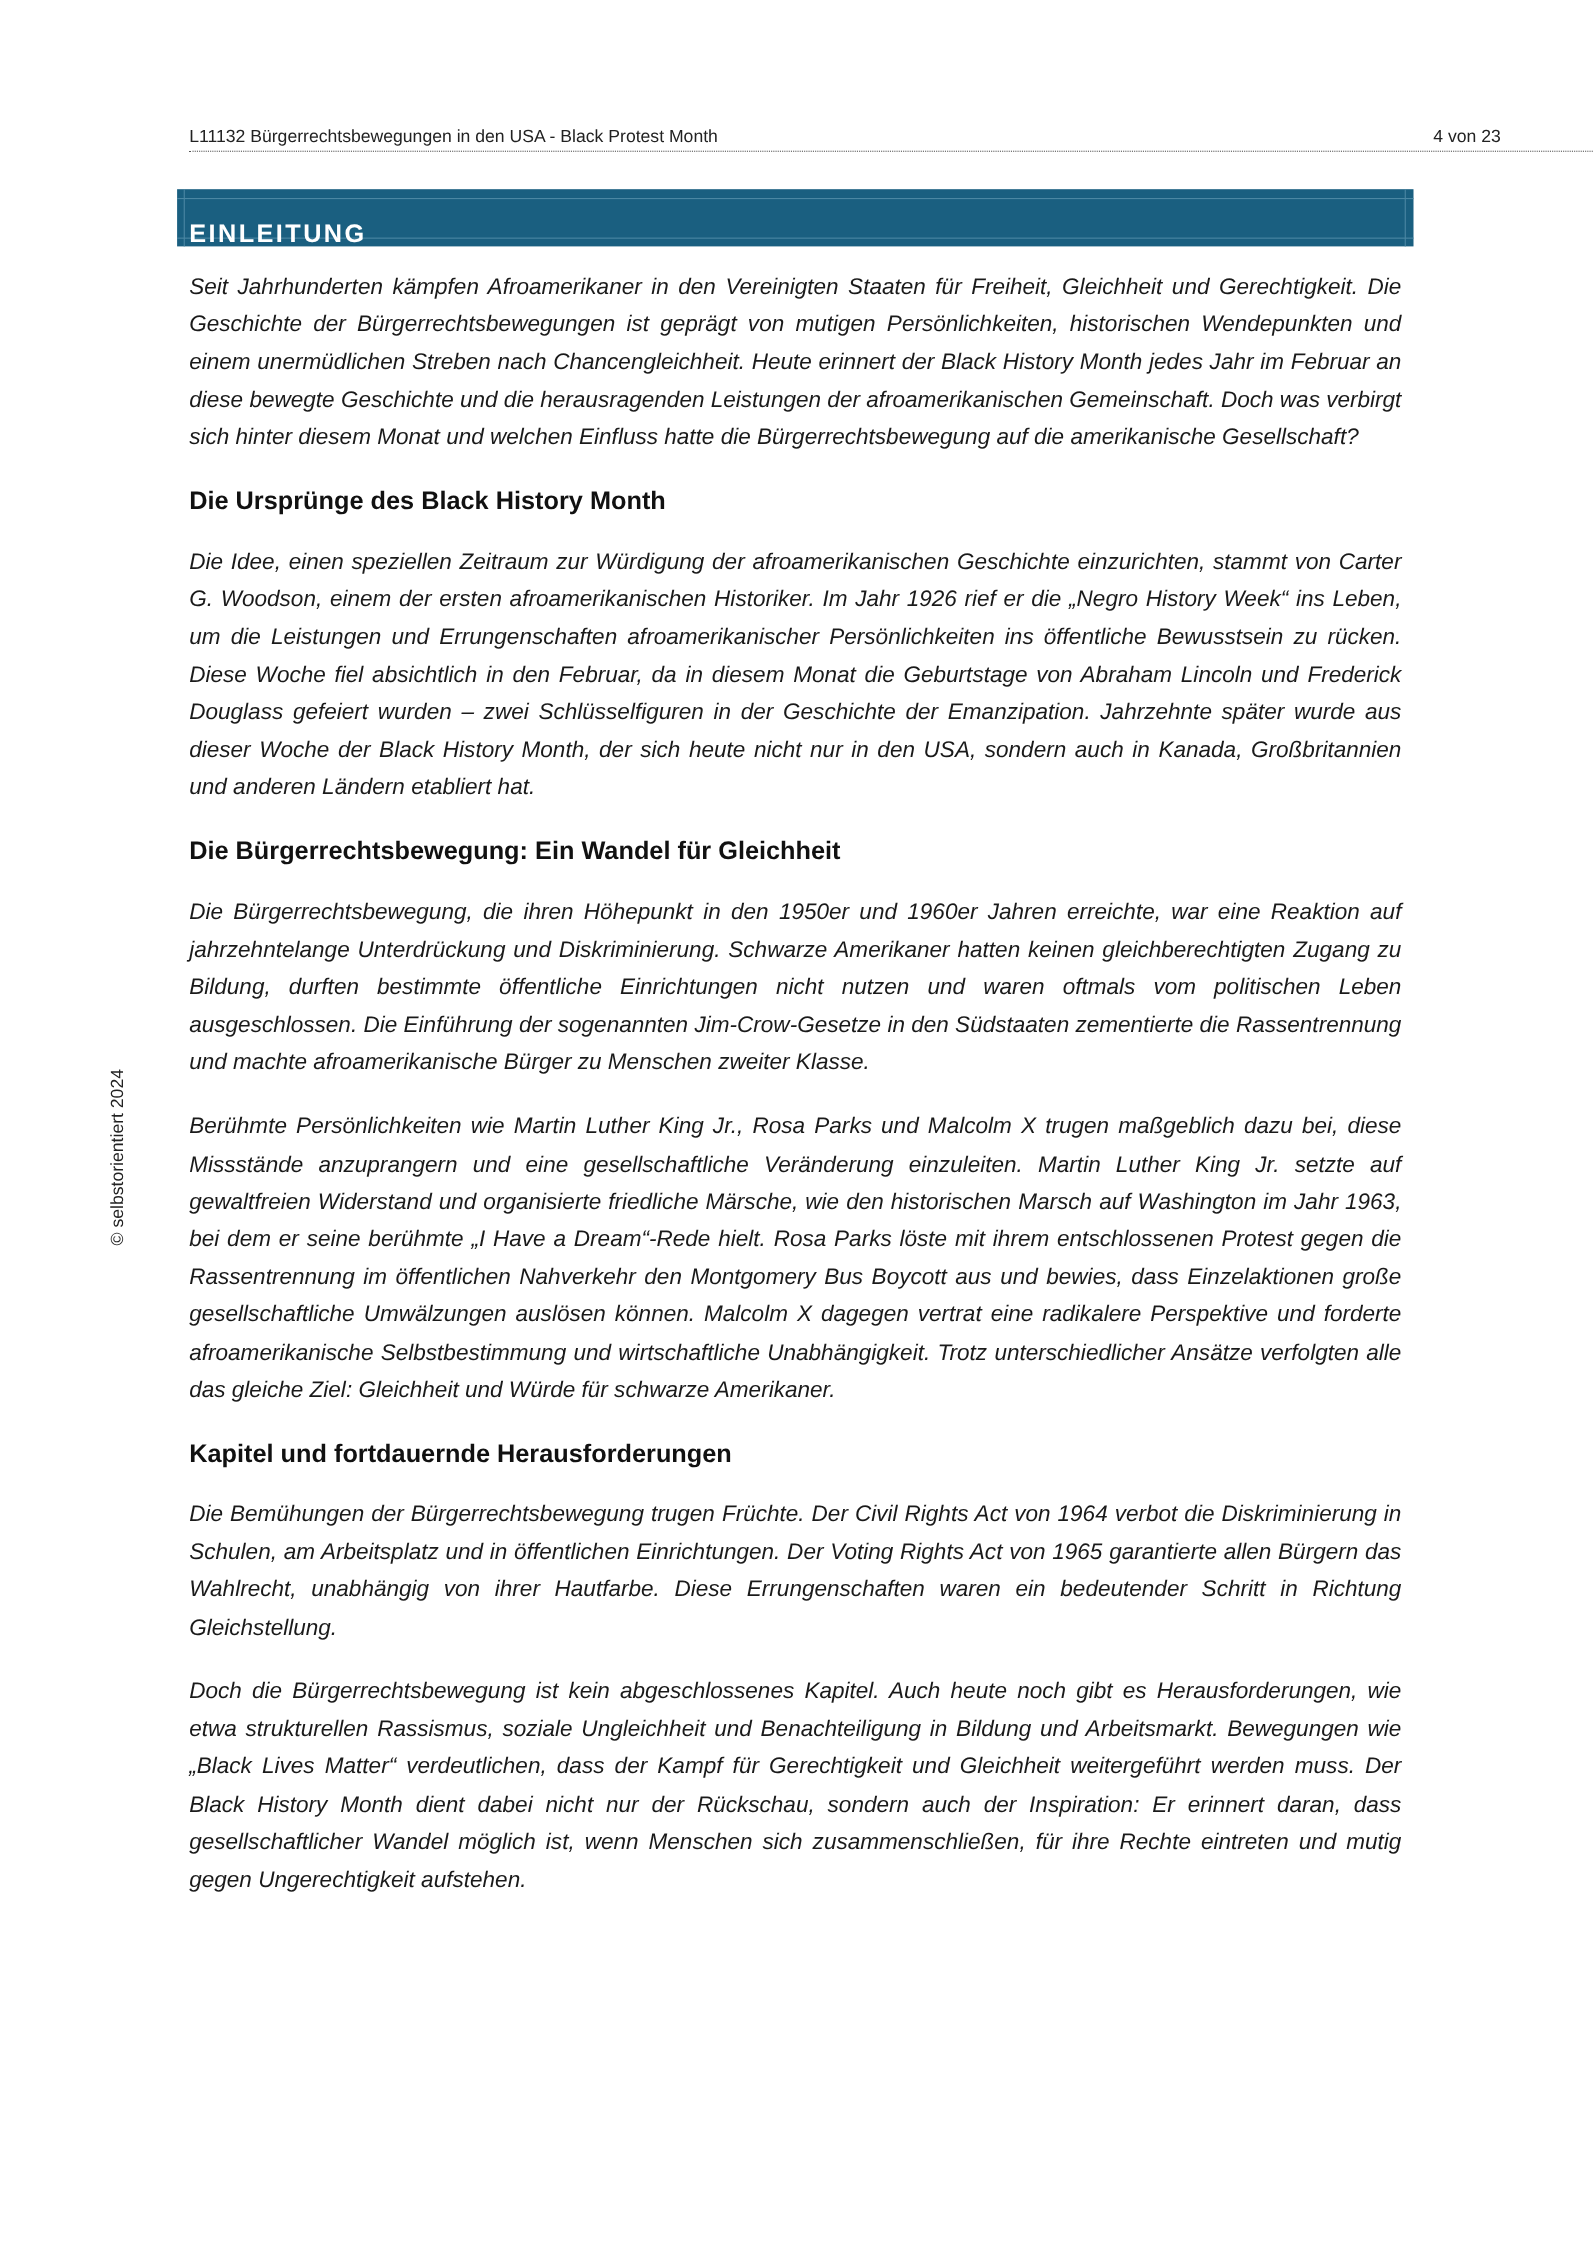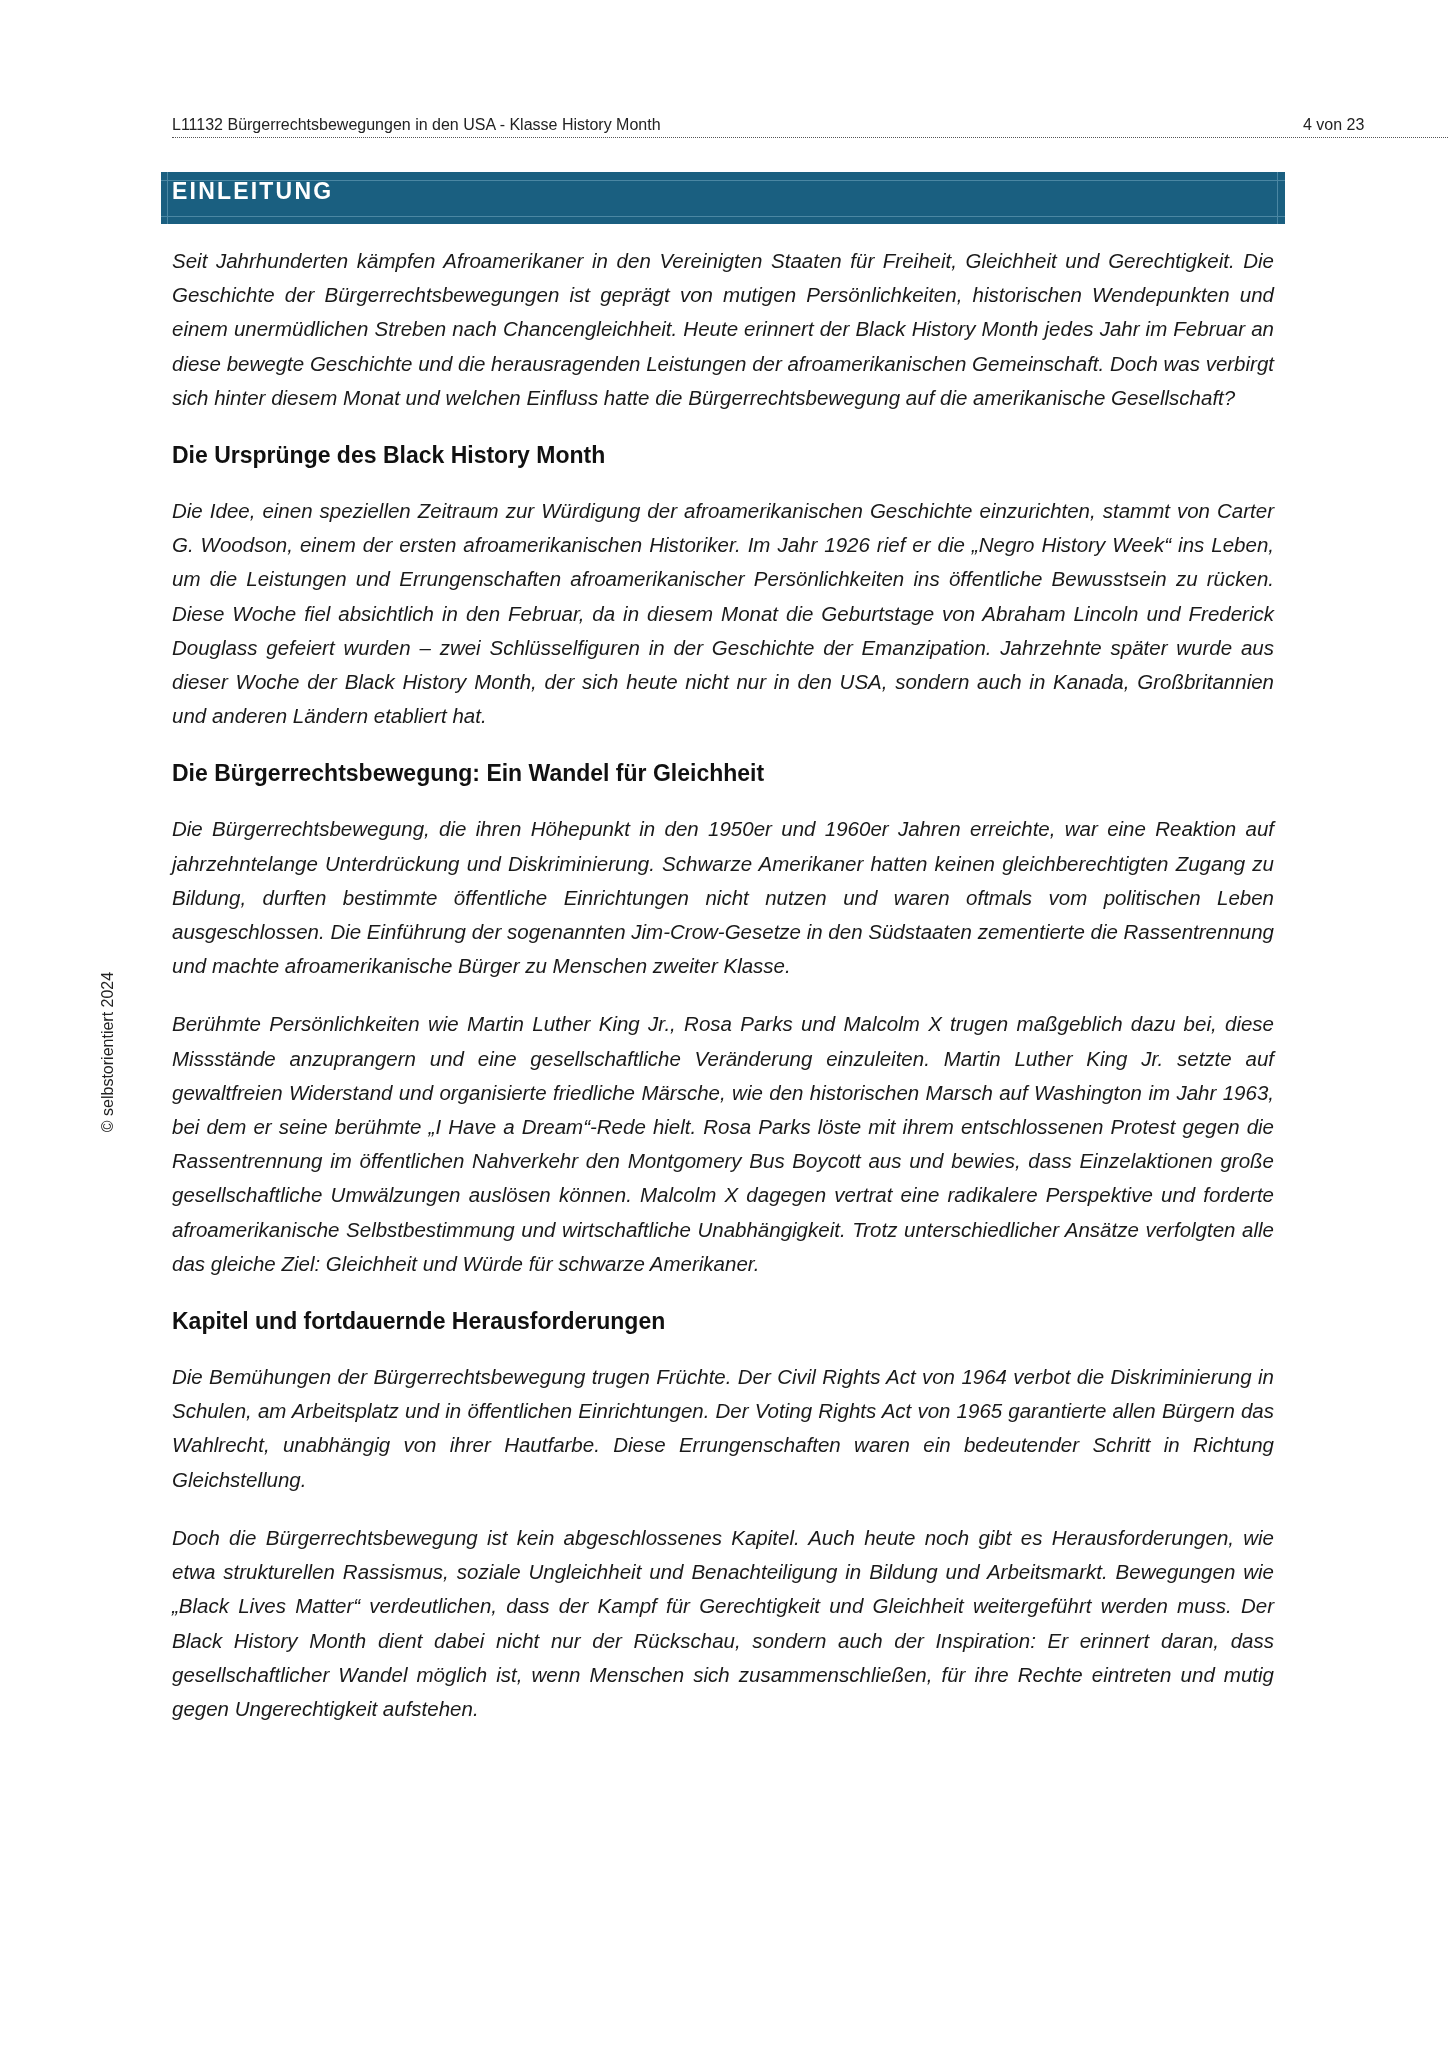--- a/index.html
+++ b/index.html
@@ -63,21 +63,21 @@
     top: 0;
     bottom: 0;
     width: 1px;
     background: #4b87a3;
   }
   .section-bar .inner-line-left { left: 6px; }
   .section-bar .inner-line-right { right: 7px; }
   .section-bar .bar-title {
     position: absolute;
     left: 11px;
-    top: 4px;
+    top: 25px;
     color: #ffffff;
     font-weight: bold;
     font-size: 23px;
     letter-spacing: 2.2px;
     line-height: 30px;
   }
   .content {
     position: absolute;
     left: 172px;
     top: 244px;
@@ -106,21 +106,21 @@
     transform: translate(-50%, -50%) rotate(-90deg);
     white-space: nowrap;
     font-size: 16px;
     color: #222;
   }
 </style>
 </head>
 <body>
 
 <div class="running-header">
-  <span class="doc-title">L11132 Bürgerrechtsbewegungen in den USA - Klasse History Month</span>
+  <span class="doc-title">L11132 Bürgerrechtsbewegungen in den USA - Black Protest Month</span>
   <span class="page-num">4 von 23</span>
 </div>
 
 <div class="section-bar" style="background: rgb(26, 95, 128);">
   <div class="inner-line-top" style="background: rgb(75, 135, 163);"></div>
   <div class="inner-line-bottom" style="background: rgb(75, 135, 163);"></div>
   <div class="inner-line-left" style="background: rgb(75, 135, 163);"></div>
   <div class="inner-line-right" style="background: rgb(75, 135, 163);"></div>
   <div class="bar-title" style="color: rgb(255, 255, 255);">EINLEITUNG</div>
 </div>

